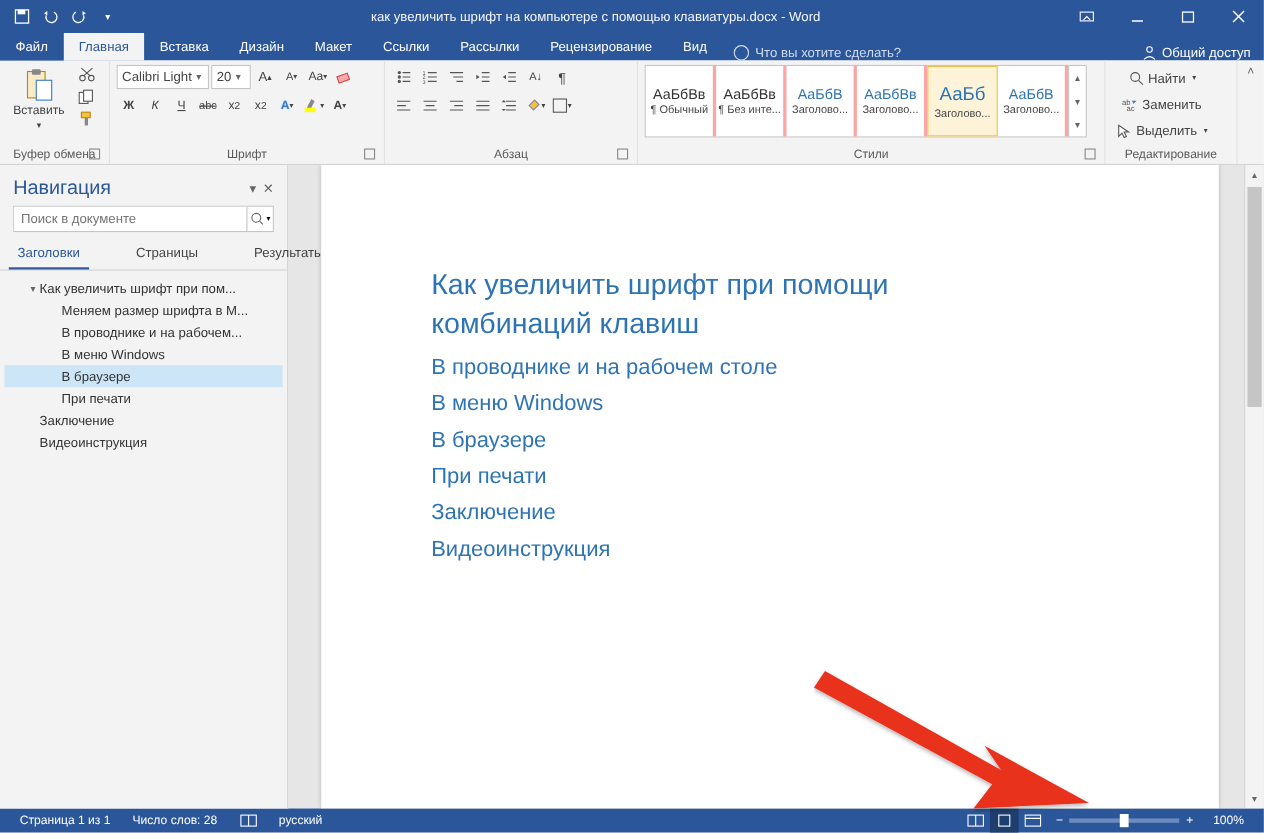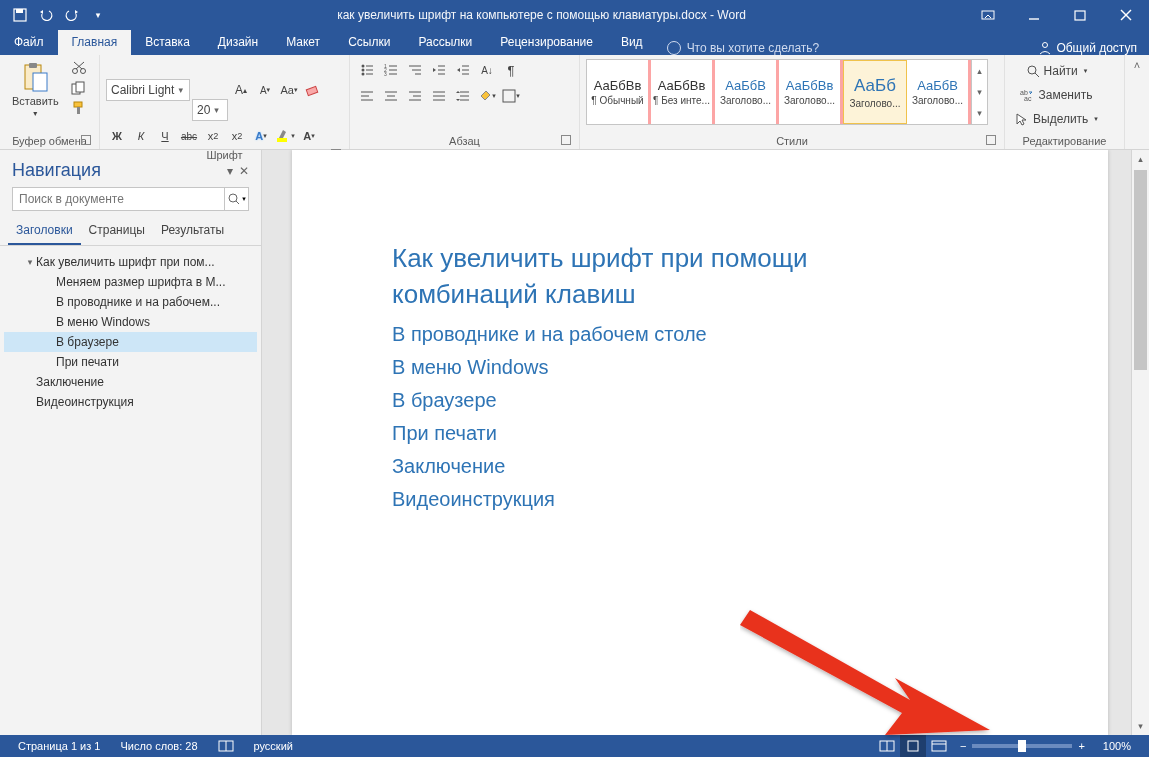--- a/index.html
+++ b/index.html
@@ -54,21 +54,21 @@
 
 
 .navpane { width: 262px; background: #f3f3f3; border-right: 1px solid #d4d4d4; display: flex; flex-direction: column; }
 .navpane .header { display: flex; align-items: center; justify-content: space-between; padding: 10px 12px 6px; }
 .navpane .header .title { font-size: 18px; color: #2b579a; font-weight: 400; }
 .navpane .header .ctrls { display: flex; gap: 6px; color: #666; font-size: 12px; }
 .navpane .searchwrap { padding: 0 12px 6px; }
 .navpane .search { display: flex; border: 1px solid #c5c5c5; background: #fff; height: 24px; }
 .navpane .search input { flex: 1; border: none; outline: none; font-size: 12px; padding: 0 6px; color: #888; }
 .navpane .search .sbtn { width: 24px; display: flex; align-items: center; justify-content: center; border-left: 1px solid #c5c5c5; cursor: pointer; }
-.navpane .navtabs { display: flex; border-bottom: 1px solid #d4d4d4; padding: 0 8px; font-size: 12px; }
+.navpane .navtabs { display: flex; border-bottom: 1px solid #d4d4d4; padding: 0 8px; font-size: 12px; gap: 35px; }
 .navpane .navtabs .t { padding: 6px 8px; cursor: pointer; color: #444; }
 .navpane .navtabs .t.active { color: #2b579a; border-bottom: 2px solid #2b579a; }
 .navtree { flex: 1; overflow: auto; padding: 6px 4px; font-size: 12px; }
 .navtree .node { display: flex; align-items: center; padding: 3px 4px; cursor: pointer; color: #333; white-space: nowrap; overflow: hidden; text-overflow: ellipsis; }
 .navtree .node .caret { width: 12px; text-align: center; color: #666; font-size: 9px; }
 .navtree .node.sel { background: #cde6f7; }
 .navtree .lvl1 { padding-left: 20px; }
 .navtree .lvl2 { padding-left: 40px; }
 
 
@@ -213,21 +213,21 @@
     <div class="label"><span>Буфер обмена</span><div class="launcher"></div></div>
   </div>
 
   <div class="group" style="width:250px;">
     <div class="body" style="flex-direction:column;gap:4px;">
       <div class="row">
         <div class="fontbox" style="width:84px;">
             <span>Calibri Light</span>
             <span class="arrow">▾</span>
           </div>
-        <div class="fontbox" style="width:36px;margin-top:40px;">
+        <div class="fontbox" style="width:36px;">
             <span>20</span>
             <span class="arrow">▾</span>
           </div>
         <div class="iconcell" style="font-size:12px;">A<sup style="font-size:8px;">▴</sup></div>
         <div class="iconcell" style="font-size:10px;">A<sup style="font-size:7px;">▾</sup></div>
         <div class="iconcell" style="font-size:11px;">Aa<span style="font-size:7px;">▾</span></div>
         <div class="iconcell">
             <svg width="16" height="16">
               <rect x="2" y="6" width="10" height="6" transform="rotate(-20 7 9)" fill="#f9a8a8" stroke="#c44"></rect>
             </svg>

